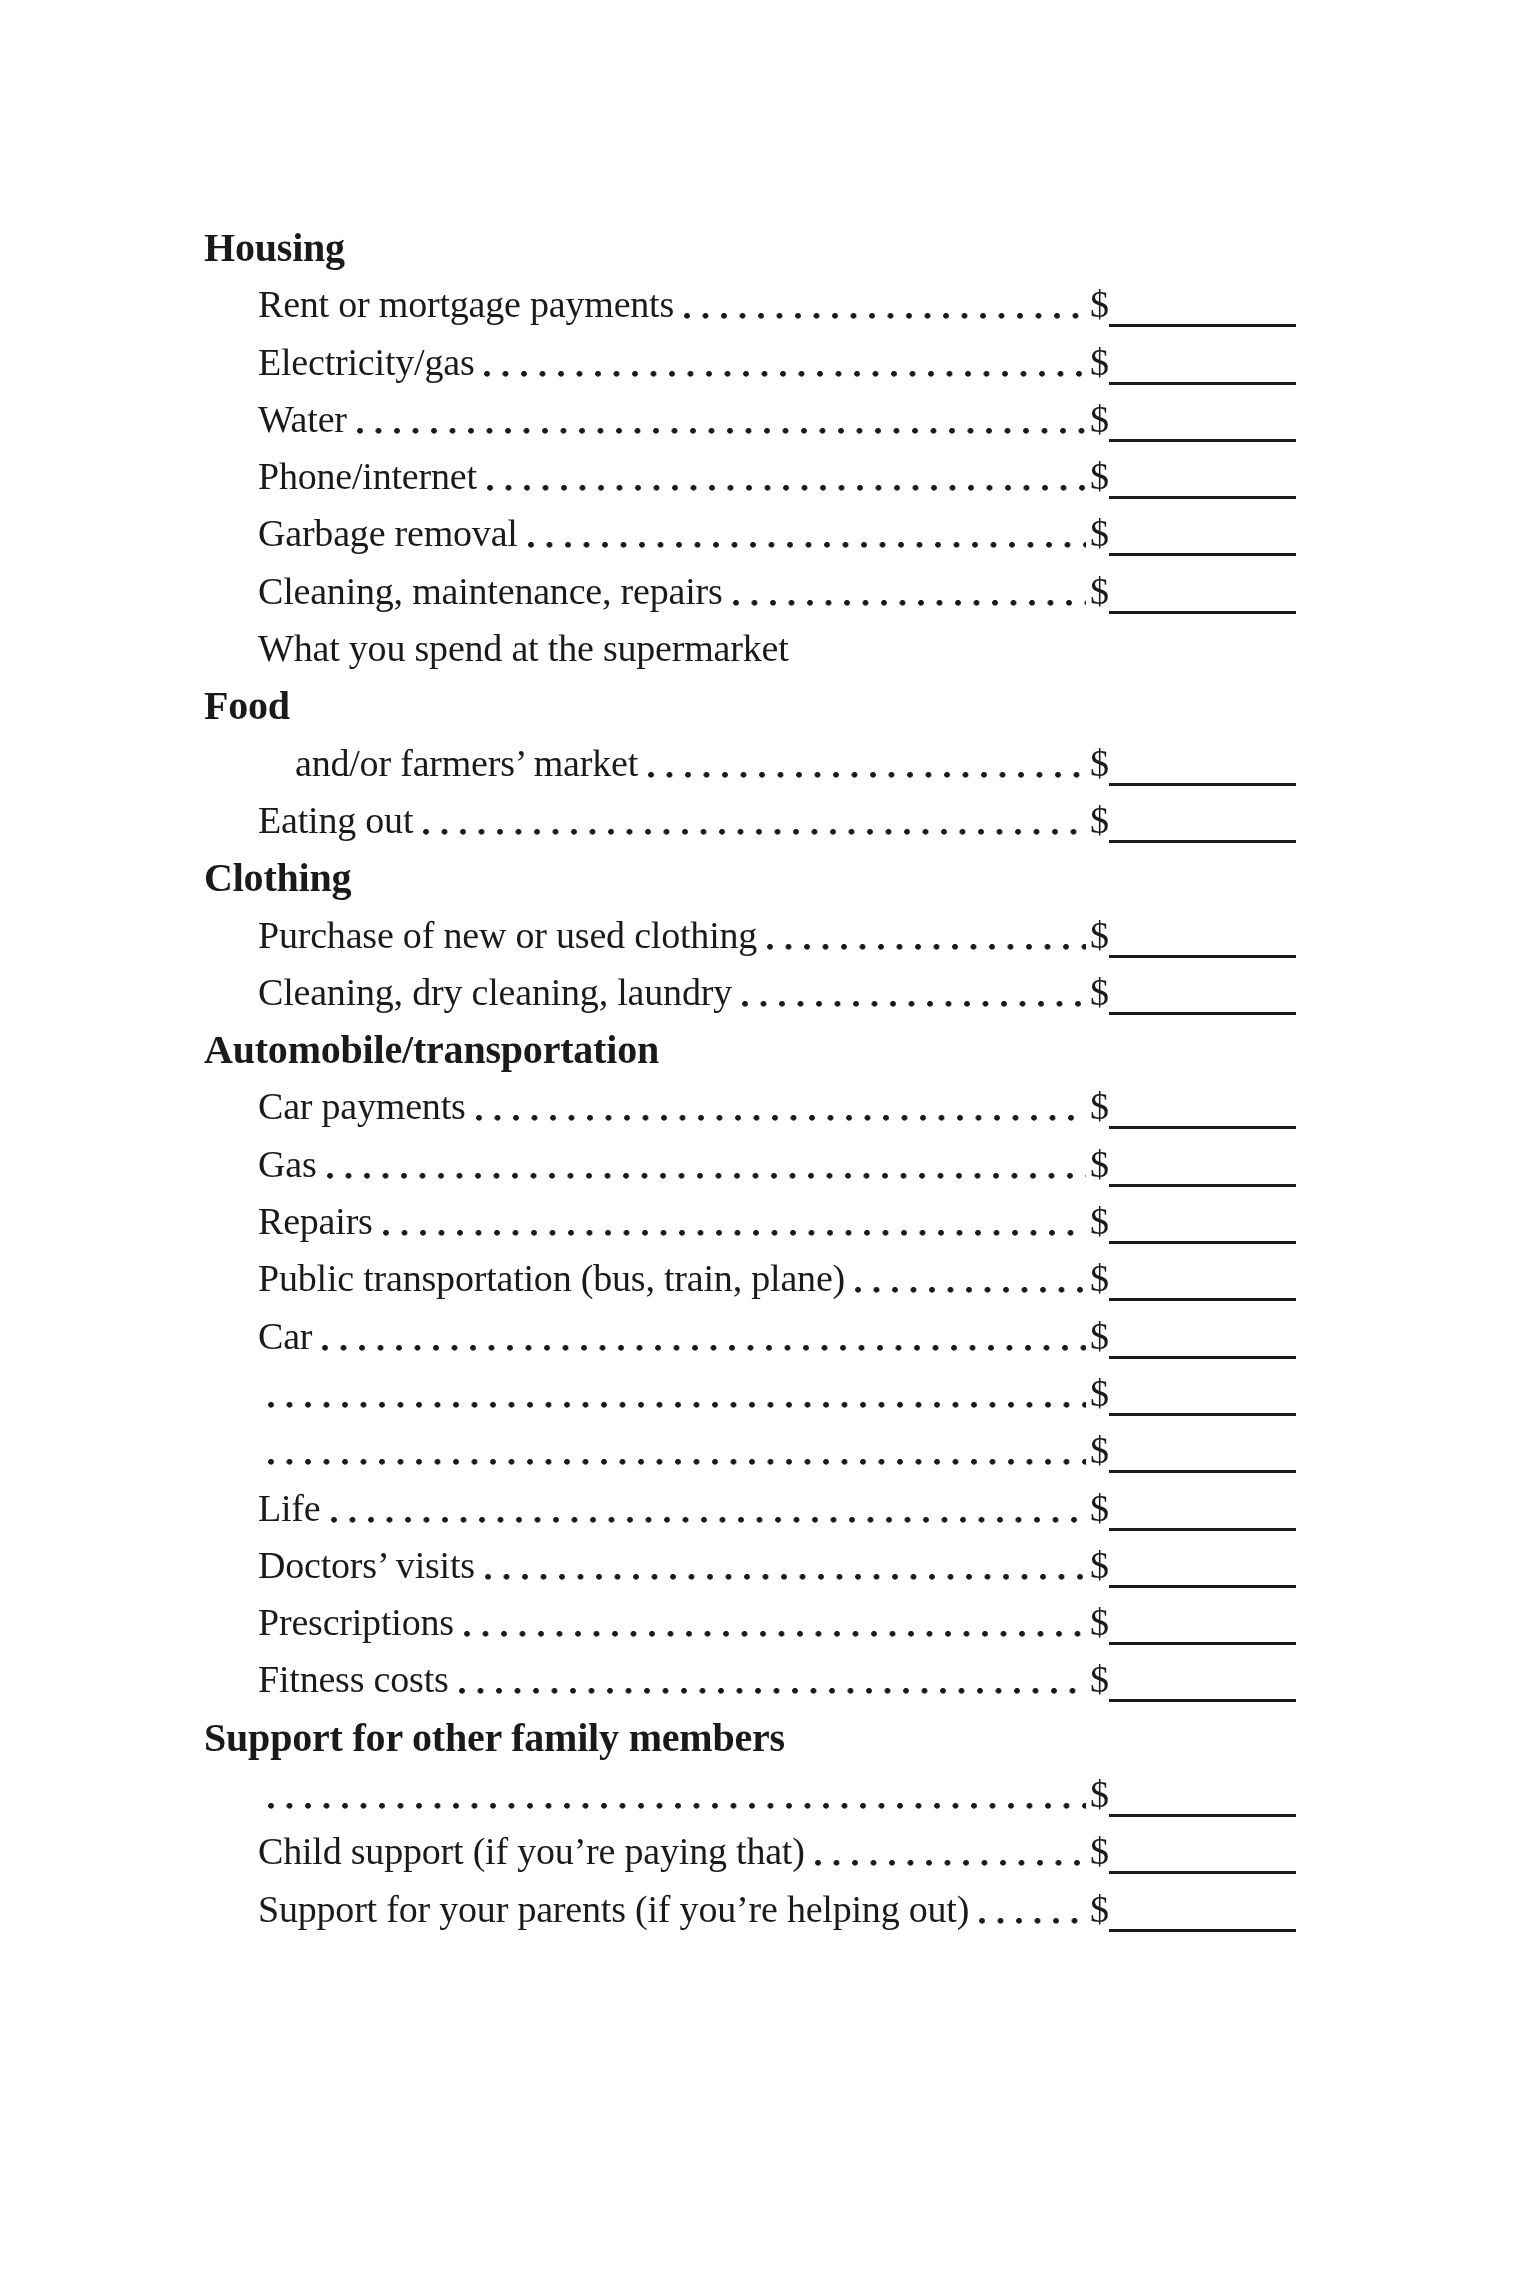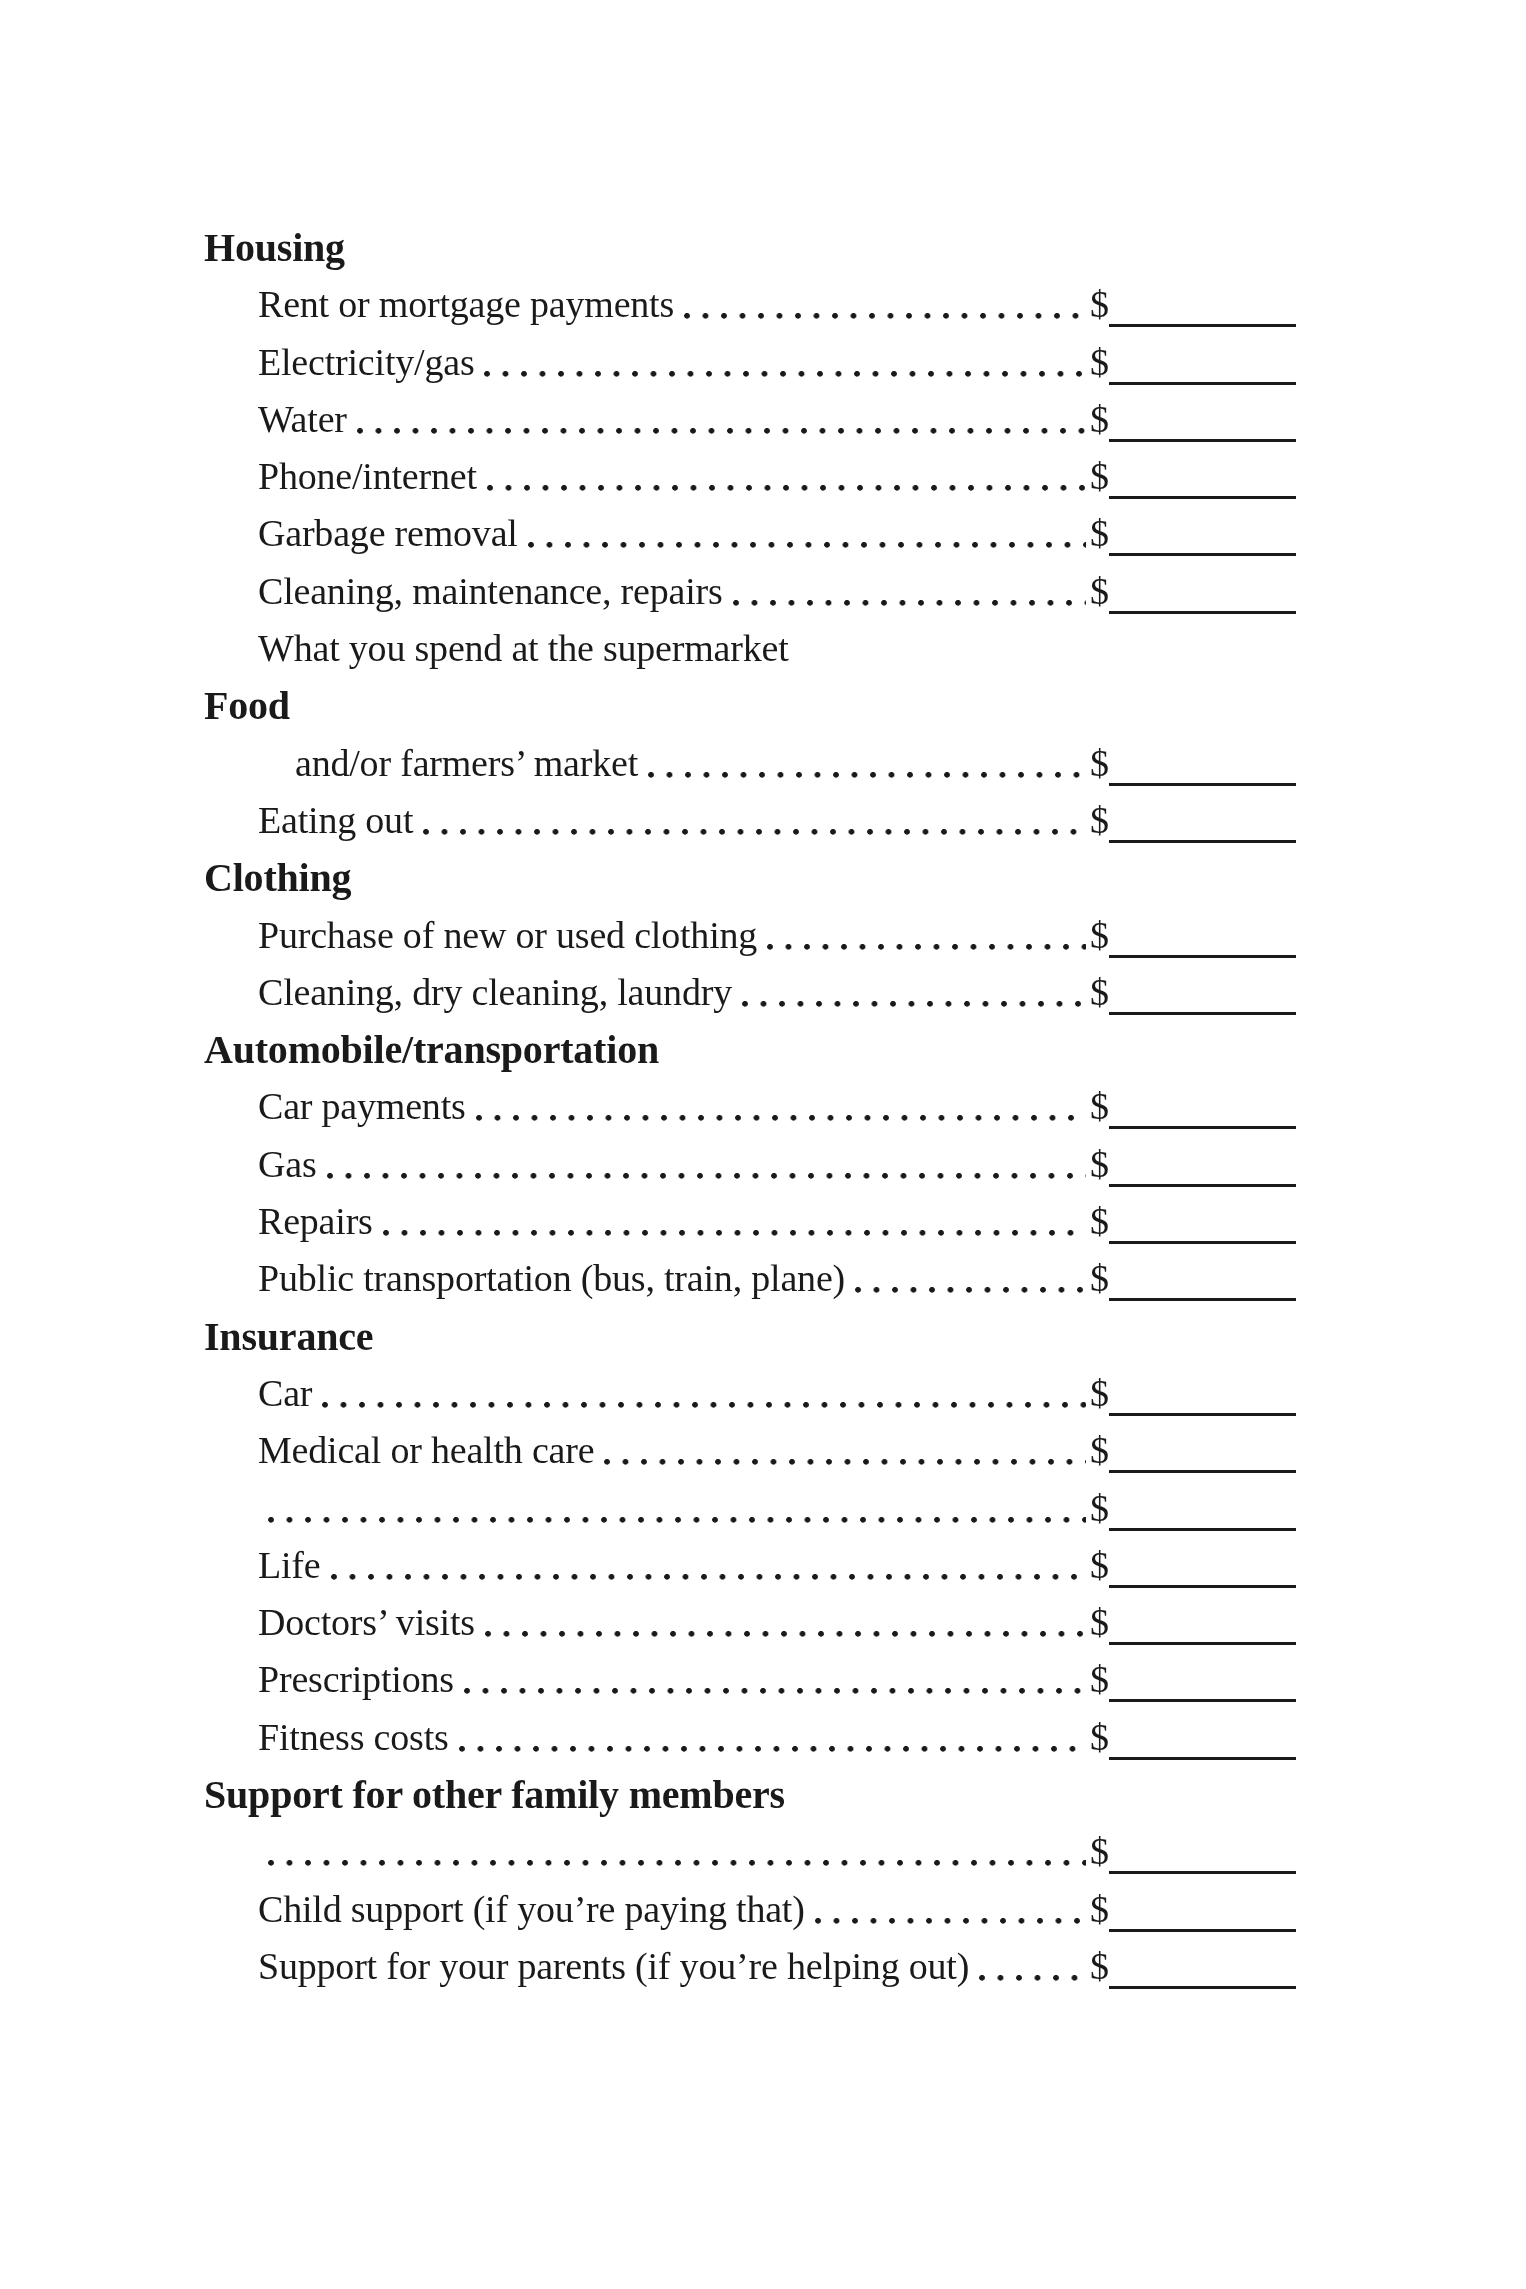--- a/index.html
+++ b/index.html
@@ -142,30 +142,26 @@
       <div class="row item-row">
         <span class="label">Repairs</span>
         <span class="leader"></span>
         <span class="amount"><span class="dollar">$</span><span class="blank"></span></span>
       </div>
       <div class="row item-row">
         <span class="label">Public transportation (bus, train, plane)</span>
         <span class="leader"></span>
         <span class="amount"><span class="dollar">$</span><span class="blank"></span></span>
       </div>
-      <div class="row heading-row">
-        <span class="heading-text">Insurance</span>
-      </div>
       <div class="row item-row">
         <span class="label">Car</span>
         <span class="leader"></span>
         <span class="amount"><span class="dollar">$</span><span class="blank"></span></span>
       </div>
       <div class="row item-row">
-        <span class="label">Medical or health care</span>
         <span class="leader"></span>
         <span class="amount"><span class="dollar">$</span><span class="blank"></span></span>
       </div>
       <div class="row item-row">
         <span class="leader"></span>
         <span class="amount"><span class="dollar">$</span><span class="blank"></span></span>
       </div>
       <div class="row item-row">
         <span class="label">Life</span>
         <span class="leader"></span>

